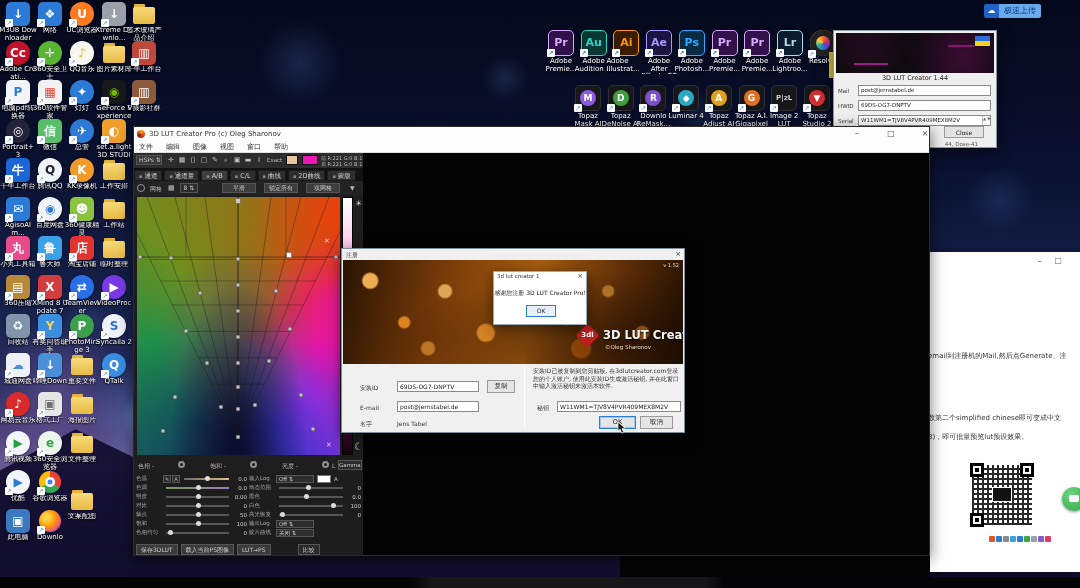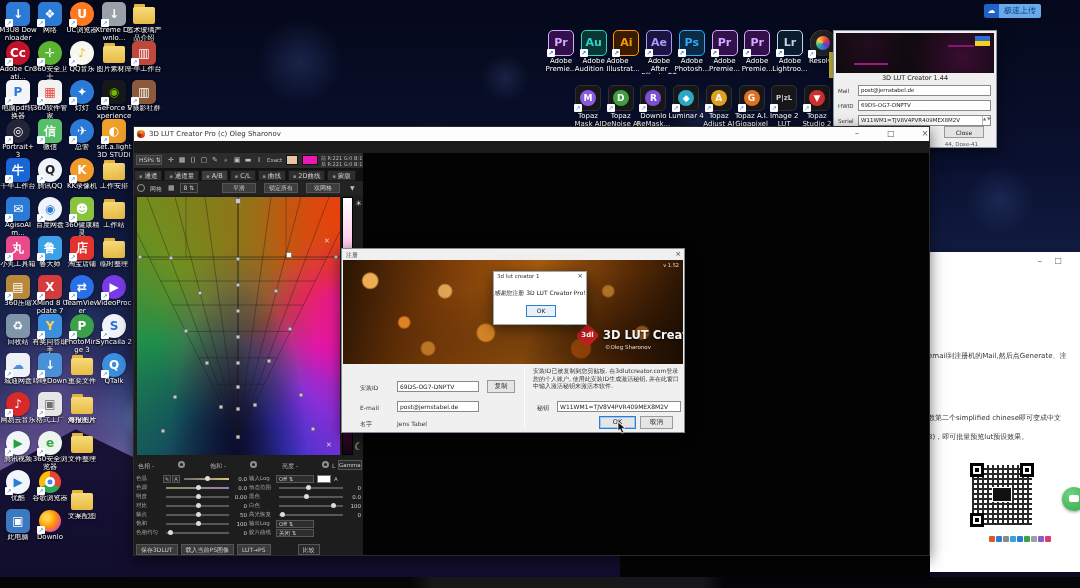--- a/index.html
+++ b/index.html
@@ -432,21 +432,21 @@
         </div>
         <div class="lbl">PhotoMirage 3</div>
       </div>
       <div class="dicon" style="position: absolute; left: 66px; top: 353px; width: 32px; height: 38px;">
         <div class="box">
           <div style="position: absolute; left: 2px; top: 2px; width: 11px; height: 4px; background: rgb(227, 179, 60); border-radius: 1px 1px 0px 0px;"></div>
           <div style="position: absolute; left: 1px; top: 5px; width: 22px; height: 17px; border-radius: 2px; background: linear-gradient(rgb(247, 218, 121), rgb(232, 187, 69));"></div>
         </div>
         <div class="lbl">重要文件</div>
       </div>
-      <div class="dicon" style="position: absolute; left: 66px; top: 392px; width: 32px; height: 38px; font-weight: bold;">
+      <div class="dicon" style="position: absolute; left: 66px; top: 392px; width: 32px; height: 38px;">
         <div class="box">
           <div style="position: absolute; left: 2px; top: 2px; width: 11px; height: 4px; background: rgb(227, 179, 60); border-radius: 1px 1px 0px 0px;"></div>
           <div style="position: absolute; left: 1px; top: 5px; width: 22px; height: 17px; border-radius: 2px; background: linear-gradient(rgb(247, 218, 121), rgb(232, 187, 69));"></div>
         </div>
         <div class="lbl">海报图片</div>
       </div>
       <div class="dicon" style="position: absolute; left: 66px; top: 431px; width: 32px; height: 38px;">
         <div class="box">
           <div style="position: absolute; left: 2px; top: 2px; width: 11px; height: 4px; background: rgb(227, 179, 60); border-radius: 1px 1px 0px 0px;"></div>
           <div style="position: absolute; left: 1px; top: 5px; width: 22px; height: 17px; border-radius: 2px; background: linear-gradient(rgb(247, 218, 121), rgb(232, 187, 69));"></div>
@@ -713,20 +713,28 @@
   <div class="blackpatch"></div>
 
   <div class="app win">
     <div class="app-tb">
       <span class="app-ic"></span>
       <span class="app-title">3D LUT Creator Pro (c) Oleg Sharonov</span>
       <span class="wc" style="left:712px;">–</span>
       <span class="wc" style="left:746px;">□</span>
       <span class="wc" style="left:780px;">×</span>
     </div>
+    <div class="app-mb" id="app-menus">
+        <span>文件</span>
+        <span>编辑</span>
+        <span>图像</span>
+        <span>视图</span>
+        <span>窗口</span>
+        <span>帮助</span>
+      </div>
     <div class="panel">
       <div class="tbrow" id="app-toolbar">
           <div style="position: absolute; left: 2px; top: 2px; width: 26px; height: 10px; background: rgb(58, 58, 58); border: 1px solid rgb(85, 85, 85); color: rgb(204, 204, 204); font-size: 6px; line-height: 8px; padding-left: 2px;">HSPs ⇅</div>
           <span style="position: absolute; left: 32px; top: 2px; width: 10px; height: 10px; color: rgb(192, 192, 192); font-size: 7px; text-align: center; line-height: 10px;">✛</span>
           <span style="position: absolute; left: 43px; top: 2px; width: 10px; height: 10px; color: rgb(192, 192, 192); font-size: 7px; text-align: center; line-height: 10px;">▦</span>
           <span style="position: absolute; left: 54px; top: 2px; width: 10px; height: 10px; color: rgb(192, 192, 192); font-size: 7px; text-align: center; line-height: 10px;">⟨⟩</span>
           <span style="position: absolute; left: 65px; top: 2px; width: 10px; height: 10px; color: rgb(192, 192, 192); font-size: 7px; text-align: center; line-height: 10px;">▢</span>
           <span style="position: absolute; left: 76px; top: 2px; width: 10px; height: 10px; color: rgb(192, 192, 192); font-size: 7px; text-align: center; line-height: 10px;">✎</span>
           <span style="position: absolute; left: 87px; top: 2px; width: 10px; height: 10px; color: rgb(192, 192, 192); font-size: 7px; text-align: center; line-height: 10px;">⌕</span>
           <span style="position: absolute; left: 98px; top: 2px; width: 10px; height: 10px; color: rgb(192, 192, 192); font-size: 7px; text-align: center; line-height: 10px;">▣</span>

